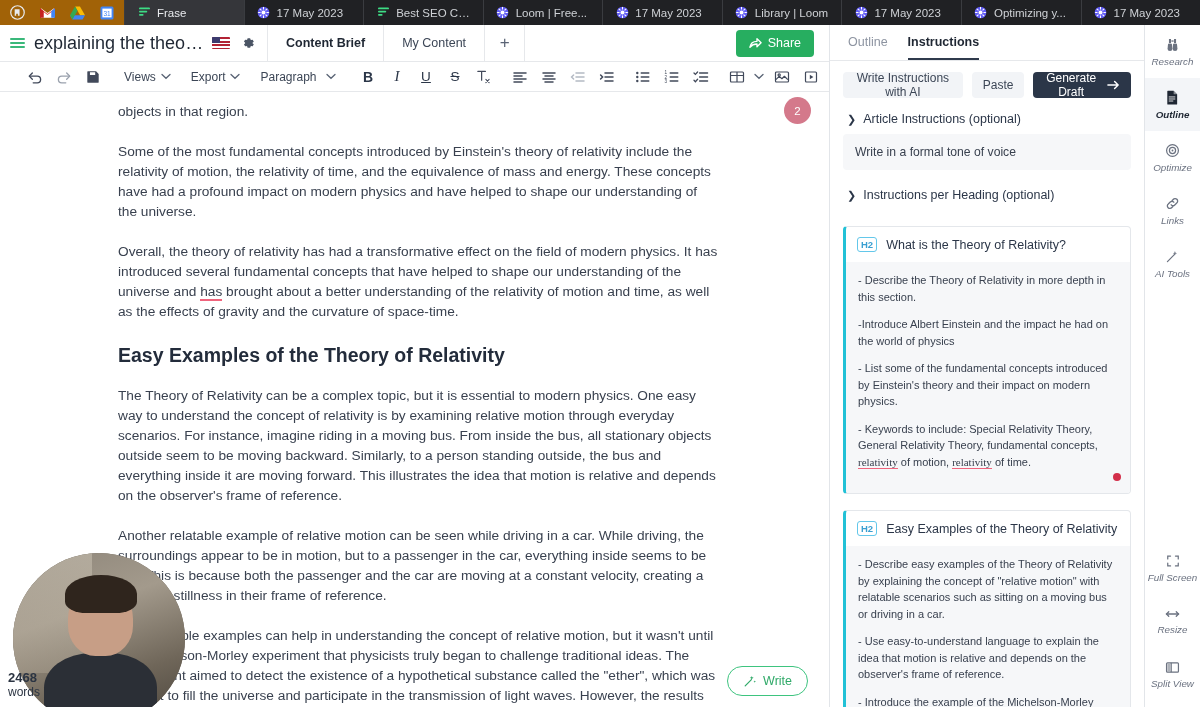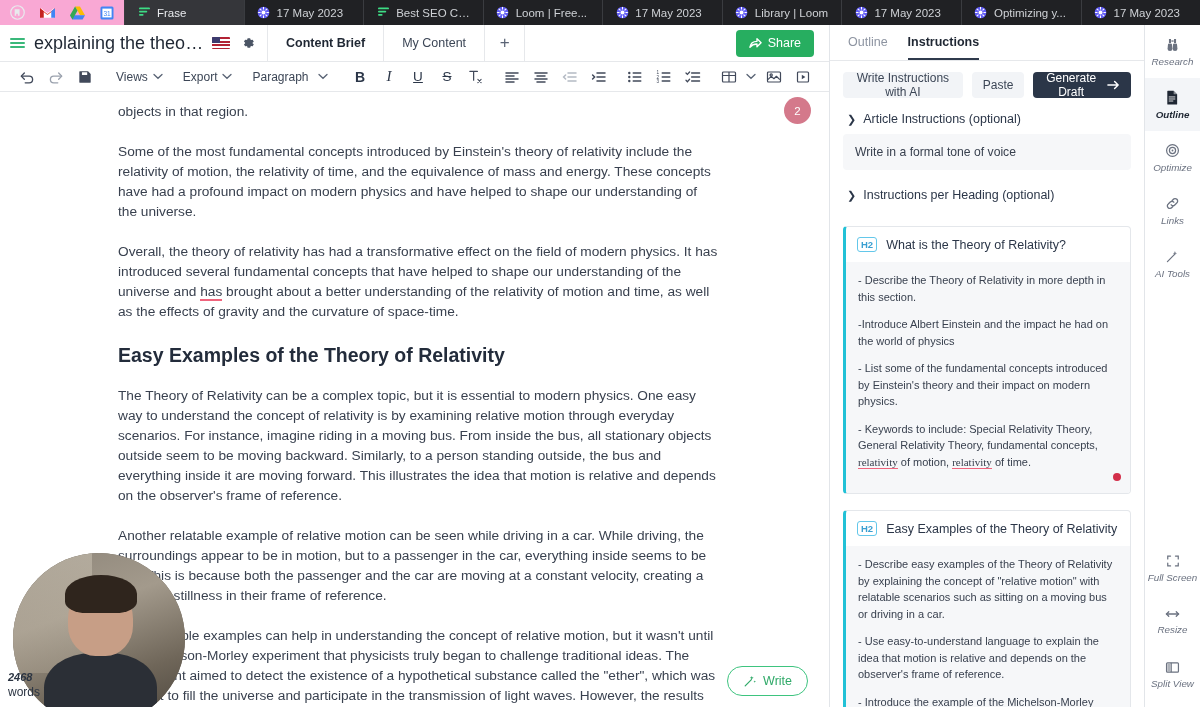--- a/index.html
+++ b/index.html
@@ -6,21 +6,21 @@
   html, body {
     width: 1200px; height: 707px;
     font-family: "Liberation Sans", sans-serif;
     overflow: hidden;
     background: #fff;
   }
   .app { position: relative; width: 1200px; height: 707px; display: flex; flex-direction: column; }
 
   
   .tabstrip {
-    height: 25px; background: #f9a8d4; display: flex; align-items: stretch; flex: 0 0 25px;
+    height: 25px; background: #a16207; display: flex; align-items: stretch; flex: 0 0 25px;
   }
   .tb-icons { display: flex; align-items: center; gap: 0; padding: 0 2px; }
   .tb-ico {
     width: 30px; height: 25px; display: flex; align-items: center; justify-content: center;
   }
   .tab {
     display: flex; align-items: center; gap: 6px;
     padding: 0 12px; min-width: 0; flex: 1 1 0;
     color: #cfd2d6; font-size: 11.5px;
     border-left: 1px solid #3a3c40;
@@ -62,21 +62,21 @@
   .hdr-spacer { flex: 1 1 auto; }
   .share-btn {
     margin-right: 15px; background: #27ae60; color: #fff; border: none;
     border-radius: 4px; height: 27px; padding: 0 13px; font-size: 12.5px;
     display: flex; align-items: center; gap: 6px; font-family: inherit; cursor:pointer;
   }
 
   
   .toolbar {
     height: 33px; display: flex; align-items: center; gap: 0;
-    border-bottom: 1px solid #e6e8eb; padding-left: 12px; background:#fff;
+    border-bottom: 1px solid #e6e8eb; padding-left: 20px; background:#fff;
   }
   .tbtn { width: 29px; height: 29px; display:flex; align-items:center; justify-content:center; color:#41495a; }
   .tdrop { display:flex; align-items:center; gap:5px; padding: 0 10px; height:29px; font-size:12px; color:#3c4656; }
   .tdrop.wide { min-width: 96px; justify-content: space-between; }
   .tgap { width: 7px; }
 
   
   .editor-scroll {
     flex: 1 1 auto; position: relative; overflow: hidden; background:#fff;
   }
@@ -98,21 +98,21 @@
     position: absolute; right: 21px; bottom: 11px;
     border: 1px solid #3ec47f; color: #2fa968; background:#fff;
     border-radius: 17px; height: 30px; padding: 0 15px;
     display: flex; align-items: center; gap: 6px; font-size: 12.5px;
     font-family: inherit; cursor: pointer;
   }
   .wordcount {
     position: absolute; left: 8px; bottom: 7px; z-index: 6;
     font-size: 12px; color: #2b3442; line-height: 15px;
   }
-  .wordcount .num { font-weight: bold; font-size: 11px; font-style: italic; }
+  .wordcount .num { font-weight: bold; font-size: 13px; }
 
   
   .webcam {
     position: absolute; left: 13px; bottom: -18px; width: 172px; height: 172px;
     border-radius: 50%; overflow: hidden; z-index: 5;
     background: #6a6257;
   }
   .wc-bg { position:absolute; inset:0; background:
       linear-gradient(160deg,#8d8579 0%, #a39a8c 35%, #6f6659 70%, #4a443c 100%); }
   .wc-wall { position:absolute; left:0; top:0; width:46%; height:70%;

